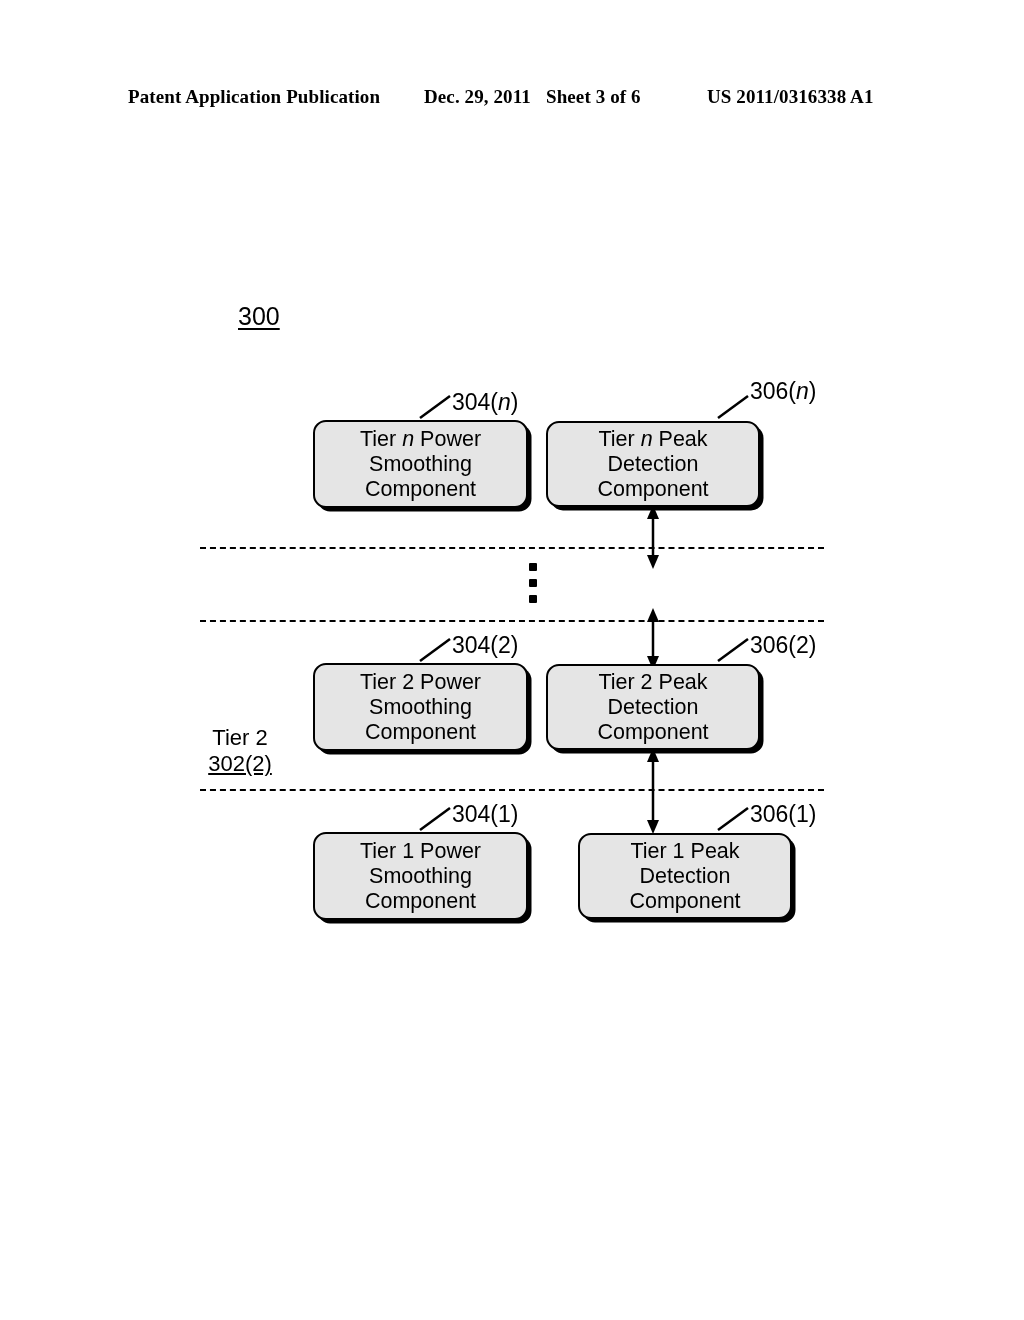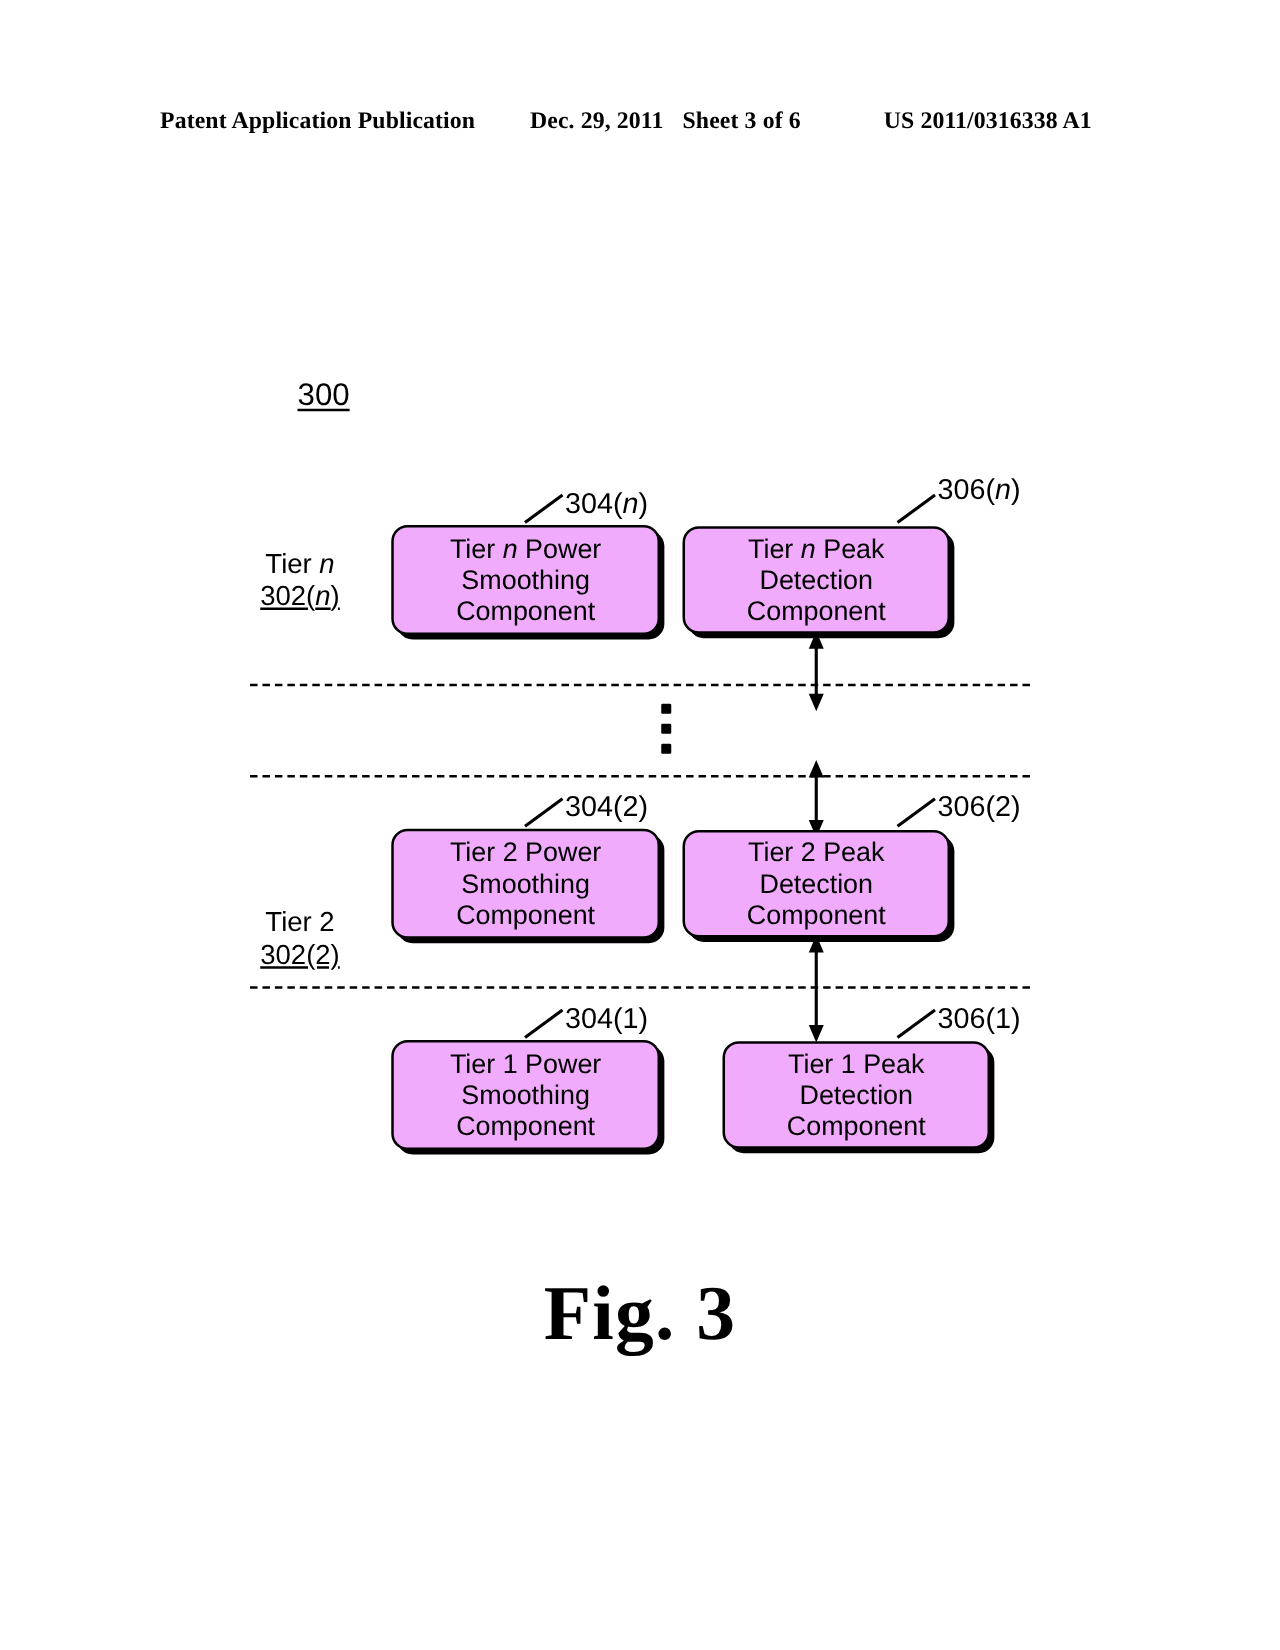--- a/index.html
+++ b/index.html
@@ -72,21 +72,21 @@
   #tier-label-n { left: 180px; top: 438px; }
   #tier-label-2 { left: 180px; top: 681px; margin-top: 44px; }
   #tier-label-1 { left: 180px; top: 850px; }
 
   
   .component-box {
     position: absolute;
     box-sizing: border-box;
     border: 2.5px solid #000;
     border-radius: 13px;
-    background: #f0abfc;
+    background: #e5e5e5;
     box-shadow: 4px 4px 0 -0.5px #000;
     display: flex;
     align-items: center;
     justify-content: center;
     text-align: center;
     font-size: 21.5px;
     line-height: 25px;
     padding: 0 6px;
   }
   .component-box i { font-style: italic; }
@@ -200,24 +200,20 @@
   <span class="hdr-pub">Patent Application Publication</span>
   <span class="hdr-date">Dec. 29, 2011</span>
   <span class="hdr-sheet">Sheet 3 of 6</span>
   <span class="hdr-num">US 2011/0316338 A1</span>
 </div>
 
 <div id="figure-300">
 
   <div id="figure-ref-300">300</div>
 
-  <div class="tier-label" id="tier-label-n">
-    <span class="tier-name">Tier <i>n</i></span>
-    <span class="tier-ref">302(<i>n</i>)</span>
-  </div>
 
   <div class="callout" id="callout-304-n">304(<i>n</i>)</div>
   <svg class="leader" id="leader-304-n" viewBox="0 0 34 26">
     <line x1="2" y1="24" x2="32" y2="2" stroke="#000" stroke-width="2.5"></line>
   </svg>
   <div class="component-box box-smoothing" id="box-304-n">
     <span class="box-text">
       Tier <i>n</i> Power<br>Smoothing<br>Component
     </span>
   </div>
@@ -293,14 +289,13 @@
   </div>
 
   <div class="callout" id="callout-306-1">306(1)</div>
   <svg class="leader" id="leader-306-1" viewBox="0 0 34 26">
     <line x1="2" y1="24" x2="32" y2="2" stroke="#000" stroke-width="2.5"></line>
   </svg>
   <div class="component-box box-peak" id="box-306-1">
     <span class="box-text">Tier 1 Peak Detection<br>Component</span>
   </div>
 
-  <div id="fig-caption">Fig. 3</div>
 </div>
 
 </body></html>

